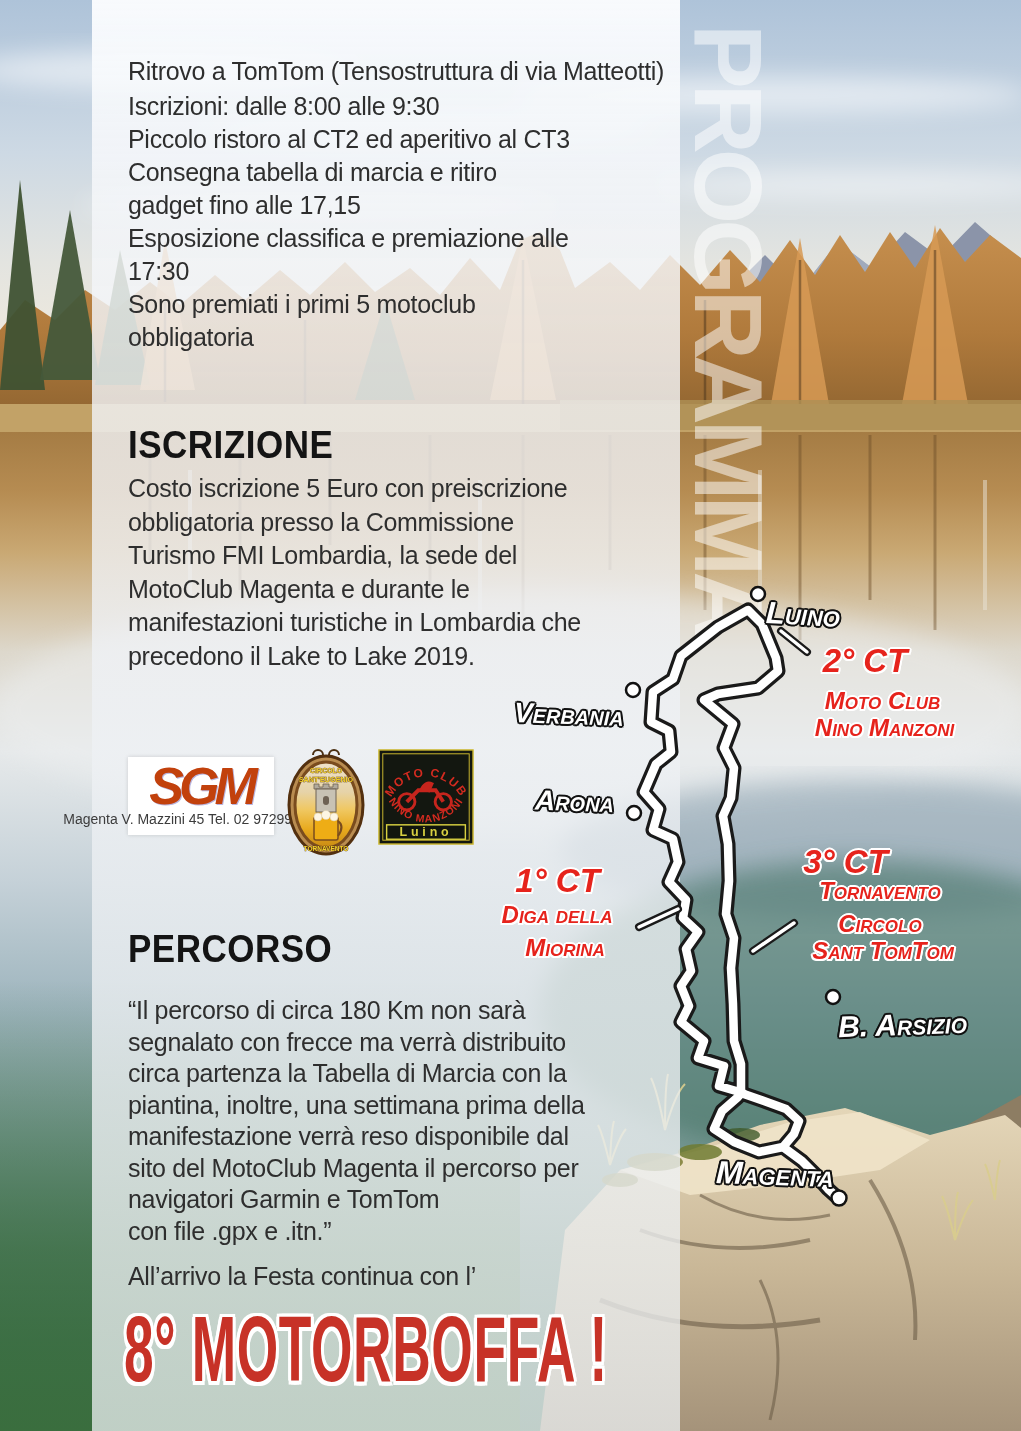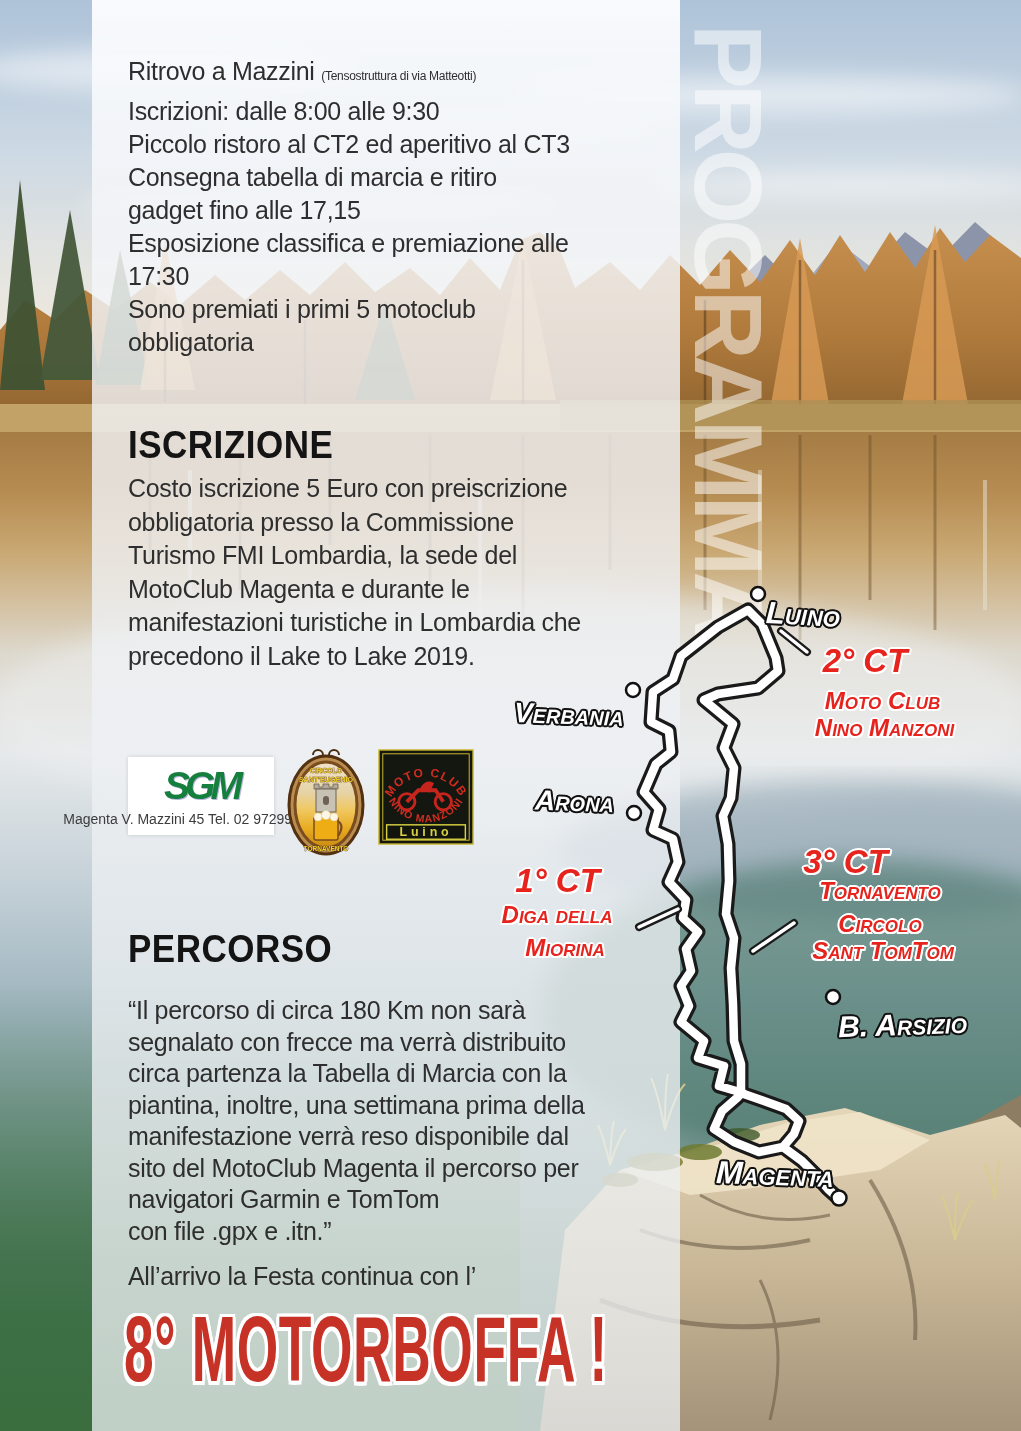--- a/index.html
+++ b/index.html
@@ -21,40 +21,40 @@
   
   .banner{position:absolute;left:784px;top:24px;z-index:3;
     transform:rotate(90deg);transform-origin:0 0;
     font-size:97px;font-weight:bold;letter-spacing:-5px;white-space:nowrap;
     color:rgba(255,255,255,.52);}
 
   
   .txt{position:absolute;z-index:4;color:#2e2e2e;font-size:25px;letter-spacing:-.3px;}
   .intro{left:128px;top:52px;line-height:33px;width:560px;}
   .intro .l1{line-height:38px;}
-  .intro .note{font-size:12px;}
+  .intro .note{font-size:25px;}
   .heading{position:absolute;z-index:4;left:128px;color:#141414;font-weight:bold;
     font-size:35px;letter-spacing:.5px;transform:scaleY(1.12);transform-origin:0 0;}
   .h-iscr{top:422px;}
   .h-perc{top:926px;}
   .para-iscr{left:128px;top:472px;line-height:33.5px;width:560px;}
   .para-perc{left:128px;top:995px;line-height:31.5px;width:560px;}
   .closing{left:128px;top:1262px;text-align:center;}
   .motorboffa{position:absolute;z-index:4;left:124px;top:1296px;white-space:nowrap;
     font-size:86px;font-weight:bold;color:#c73227;letter-spacing:1px;
     transform:scale(.62,1.08);transform-origin:0 0;
     text-shadow:-5px 0 0 #fff,5px 0 0 #fff,0 -3px 0 #fff,0 3px 0 #fff,
       -4px -3px 0 #fff,4px -3px 0 #fff,-4px 3px 0 #fff,4px 3px 0 #fff;}
 
   
   .logos{position:absolute;z-index:4;left:128px;top:744px;display:flex;gap:11px;align-items:flex-start;}
   .sgm{width:146px;height:78px;margin-top:13px;background:#fff;box-shadow:0 0 4px rgba(0,0,0,.15);
     display:flex;flex-direction:column;align-items:center;justify-content:center;}
-  .sgm-word{font-size:39px;line-height:40px;font-weight:bold;font-style:italic;
-    letter-spacing:-5px;color:#15803d;text-shadow:1px 1px 0 #b9b4de;}
+  .sgm-word{font-size:52px;line-height:40px;font-weight:bold;font-style:italic;
+    letter-spacing:-5px;color:#c2410c;text-shadow:1px 1px 0 #b9b4de;}
   .sgm-addr{font-size:14px;color:#3c3c3c;margin-top:5px;white-space:nowrap;}
 
   
   .map-label{position:absolute;z-index:6;white-space:nowrap;font-weight:bold;font-style:italic;
     font-variant:small-caps;line-height:1;}
   .city{color:#fff;
     text-shadow:2px 0 0 #111,-2px 0 0 #111,0 2px 0 #111,0 -2px 0 #111,
      1.5px 1.5px 0 #111,-1.5px 1.5px 0 #111,1.5px -1.5px 0 #111,-1.5px -1.5px 0 #111;}
   .red{color:#e6231c;text-align:center;
     text-shadow:2px 0 0 #fff,-2px 0 0 #fff,0 2px 0 #fff,0 -2px 0 #fff,
@@ -199,21 +199,21 @@
       <path d="M610,1165 q-7,-30 -12,-40 M610,1165 q1,-34 4,-44 M610,1165 q9,-28 16,-36"></path>
       <path d="M955,1240 q-8,-34 -13,-44 M955,1240 q0,-38 3,-48 M955,1240 q10,-30 18,-40"></path>
       <path d="M995,1200 q-6,-28 -10,-36 M995,1200 q2,-30 5,-40"></path>
     </g>
   </svg>
 
   <div class="panel"></div>
   <div class="banner">PROGRAMMA</div>
 
   <div class="txt intro">
-    <div class="l1"><span>Ritrovo a Mazzini </span><span class="note">(Tensostruttura di via  Matteotti)</span></div>
+    <div class="l1"><span>Ritrovo a TomTom </span><span class="note">(Tensostruttura di via  Matteotti)</span></div>
     <div>Iscrizioni: dalle 8:00 alle 9:30</div>
     <div>Piccolo ristoro al CT2 ed aperitivo al CT3</div>
     <div>Consegna tabella di marcia  e ritiro</div>
     <div>gadget fino alle 17,15</div>
     <div>Esposizione classifica e premiazione alle</div>
     <div>17:30</div>
     <div>Sono premiati i primi 5 motoclub</div>
     <div>obbligatoria</div>
   </div>
 

